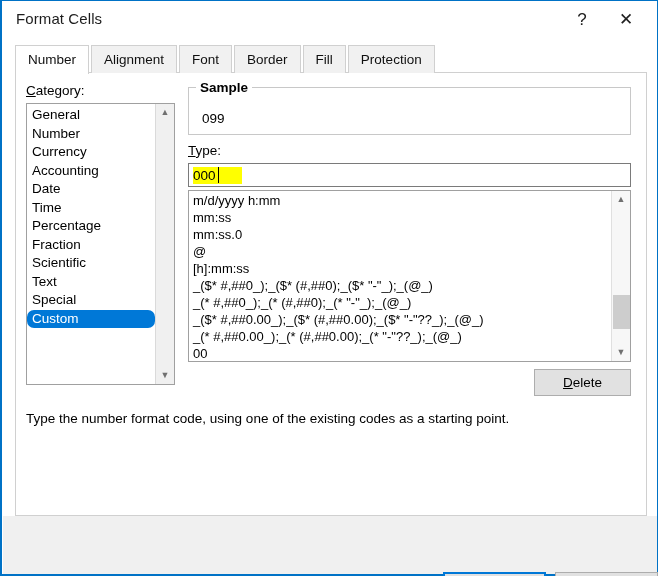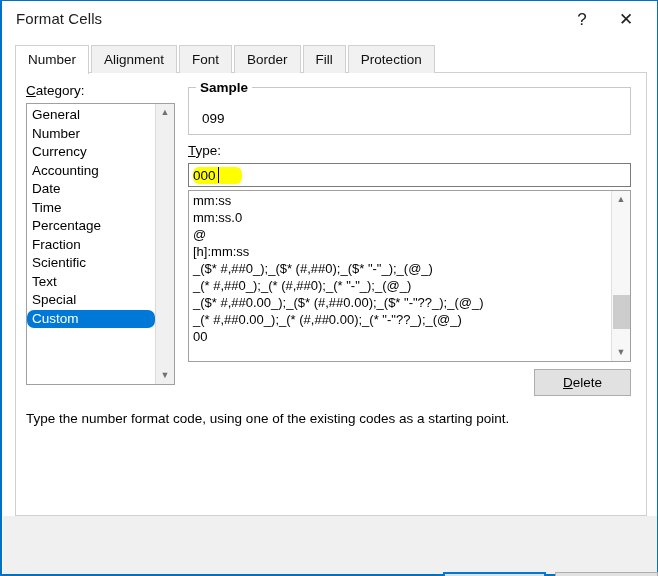--- a/index.html
+++ b/index.html
@@ -221,21 +221,20 @@
     position: absolute;
     left: 4px;
     top: 3px;
     height: 17px;
     line-height: 17px;
     background: #ffff00;
     padding-right: 26px;
     font-size: 13.5px;
     color: #000;
     white-space: pre;
-    border-radius: 6px;
   }
   #type-caret {
     position: absolute;
     left: 29px;
     top: 3px;
     width: 1px;
     height: 16px;
     background: #000;
   }
 
@@ -395,20 +394,21 @@
     <div id="sample-value">099</div>
 
     <div class="field-label" id="type-label"><span class="akey">T</span><span>ype:</span></div>
     <div id="type-input">
       <div id="type-value">000</div>
       <div id="type-caret"></div>
     </div>
 
     <div id="format-list">
       <div class="fmt-items">
+        <div class="fmt-item">m/d/yyyy h:mm</div>
         <div class="fmt-item">mm:ss</div>
         <div class="fmt-item">mm:ss.0</div>
         <div class="fmt-item">@</div>
         <div class="fmt-item">[h]:mm:ss</div>
         <div class="fmt-item">_($* #,##0_);_($* (#,##0);_($* "-"_);_(@_)</div>
         <div class="fmt-item">_(* #,##0_);_(* (#,##0);_(* "-"_);_(@_)</div>
         <div class="fmt-item">_($* #,##0.00_);_($* (#,##0.00);_($* "-"??_);_(@_)</div>
         <div class="fmt-item">_(* #,##0.00_);_(* (#,##0.00);_(* "-"??_);_(@_)</div>
         <div class="fmt-item">00</div>
 

